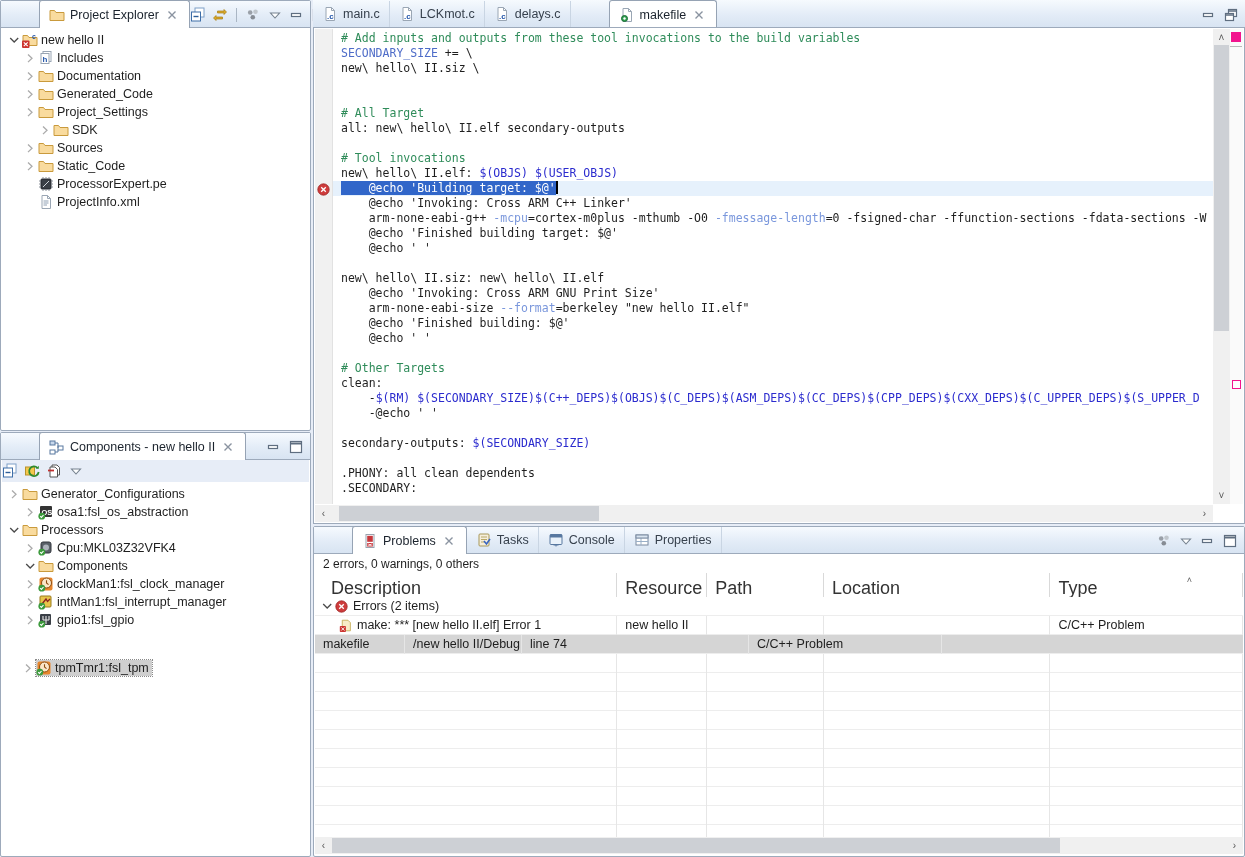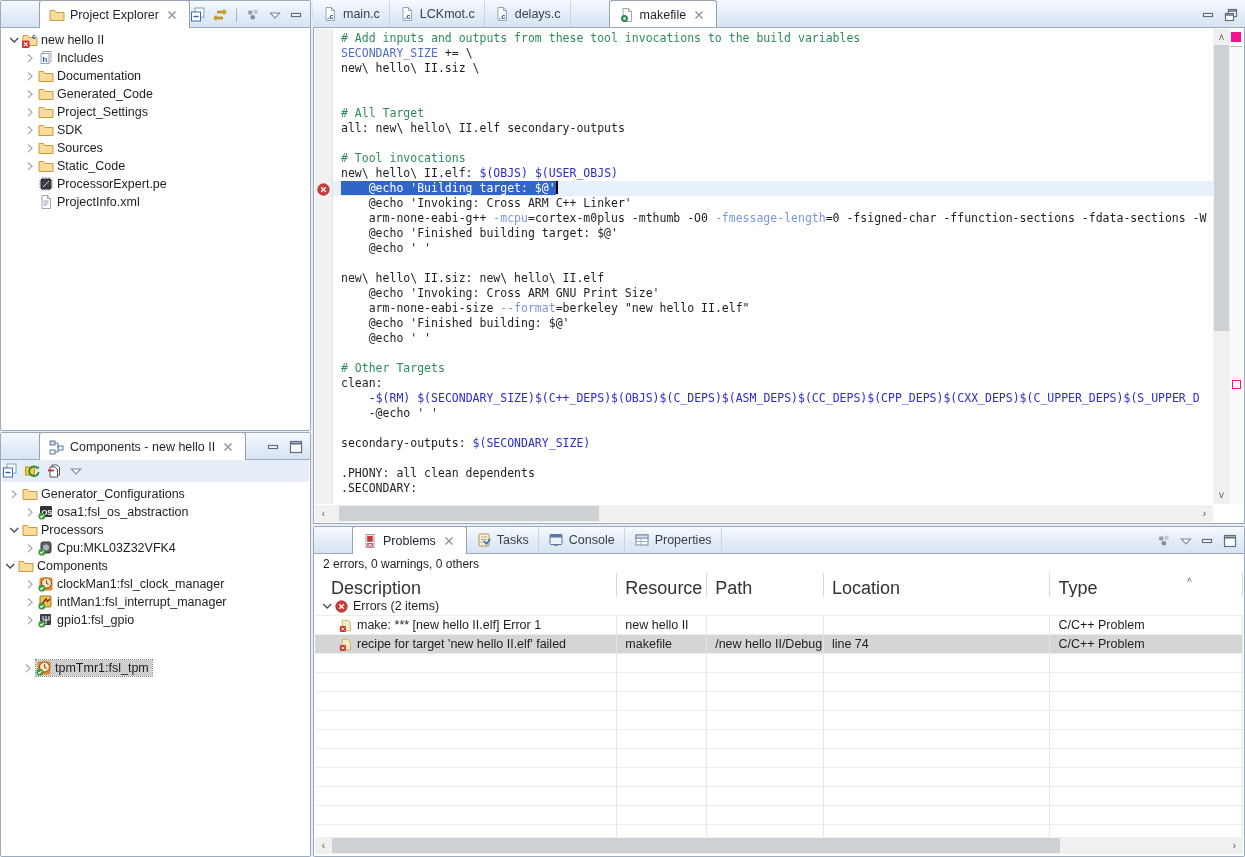--- a/index.html
+++ b/index.html
@@ -199,21 +199,21 @@
           </span>
           <span class="selwrap">
             <span class="icon">
               <svg viewBox="0 0 16 16" width="16" height="16">
                 <path d="M1 13.5V3.5h4.5l1.5 2H15v8z" fill="#F9DB9E" stroke="#C99A3C"></path>
               </svg>
             </span>
             <span class="lbl">Project_Settings</span>
           </span>
         </div>
-        <div class="trow" style="padding-left: 20px;">
+        <div class="trow" style="padding-left: 35px;">
           <span class="chev">
             <svg viewBox="0 0 16 16" width="16" height="16">
               <path d="M6 4.5l4 3.8-4 3.8" stroke="#ABABAB" stroke-width="1.3" fill="none"></path>
             </svg>
           </span>
           <span class="selwrap">
             <span class="icon">
               <svg viewBox="0 0 16 16" width="16" height="16">
                 <path d="M1 13.5V3.5h4.5l1.5 2H15v8z" fill="#F9DB9E" stroke="#C99A3C"></path>
               </svg>
@@ -402,21 +402,21 @@
               <svg viewBox="0 0 16 16" width="16" height="16">
                 <rect x="3" y="2" width="10" height="11" rx="2" fill="#5A6068" stroke="#32363C"></rect>
                 <circle cx="8" cy="7.5" r="3" fill="#AEB4BC"></circle>
                 <circle cx="3.8" cy="12.2" r="3.4" fill="#3C9A3C"></circle>
                 <path d="M2.2 12.2l1.2 1.2 2.1-2.4" stroke="#fff" stroke-width="1.1" fill="none"></path>
               </svg>
             </span>
             <span class="lbl">Cpu:MKL03Z32VFK4</span>
           </span>
         </div>
-        <div class="trow" style="padding-left: 0;">
+        <div class="trow" style="padding-left: 20px;">
           <span class="chev">
             <svg viewBox="0 0 16 16" width="16" height="16">
               <path d="M4.2 6l4 4 4-4" stroke="#4A4A4A" stroke-width="1.3" fill="none"></path>
             </svg>
           </span>
           <span class="selwrap">
             <span class="icon">
               <svg viewBox="0 0 16 16" width="16" height="16">
                 <path d="M1 13.5V3.5h4.5l1.5 2H15v8z" fill="#F9DB9E" stroke="#C99A3C"></path>
               </svg>
@@ -704,28 +704,20 @@
                 <path d="M2.8 10.3l3.9 3.9M6.7 10.3l-3.9 3.9" stroke="#fff" stroke-width="1.1"></path>
               </svg></span>
             <span>make: *** [new hello II.elf] Error 1</span>
           </div>
           <div class="cell" style="width: 90px;">new hello II</div>
           <div class="cell" style="width: 117px;"></div>
           <div class="cell" style="width: 227px;"></div>
           <div class="cell" style="width: 193px;">C/C++ Problem</div>
         </div>
         <div class="prow selected">
-          <div class="cell" style="width: 303px; padding-left: 24px;">
-            <span class="picon"><svg viewBox="0 0 16 16" width="13" height="13">
-                <path d="M4 1.5h7l3 3v10H4z" fill="#F7ECC8" stroke="#C0A84C"></path>
-                <rect x="1" y="8.5" width="7.5" height="7.5" rx="1" fill="#CC3430"></rect>
-                <path d="M2.8 10.3l3.9 3.9M6.7 10.3l-3.9 3.9" stroke="#fff" stroke-width="1.1"></path>
-              </svg></span>
-            <span>recipe for target 'new hello II.elf' failed</span>
-          </div>
           <div class="cell" style="width: 90px;">makefile</div>
           <div class="cell" style="width: 117px;">/new hello II/Debug</div>
           <div class="cell" style="width: 227px;">line 74</div>
           <div class="cell" style="width: 193px;">C/C++ Problem</div>
         </div>
         <div class="prow">
           <div class="cell" style="width: 303px;"></div>
           <div class="cell" style="width: 90px;"></div>
           <div class="cell" style="width: 117px;"></div>
           <div class="cell" style="width: 227px;"></div>

